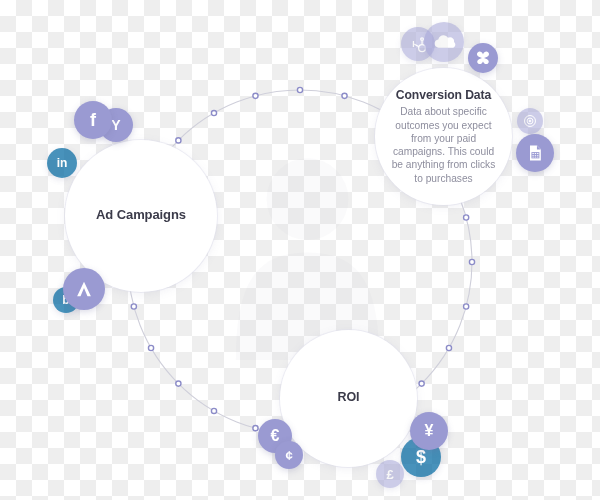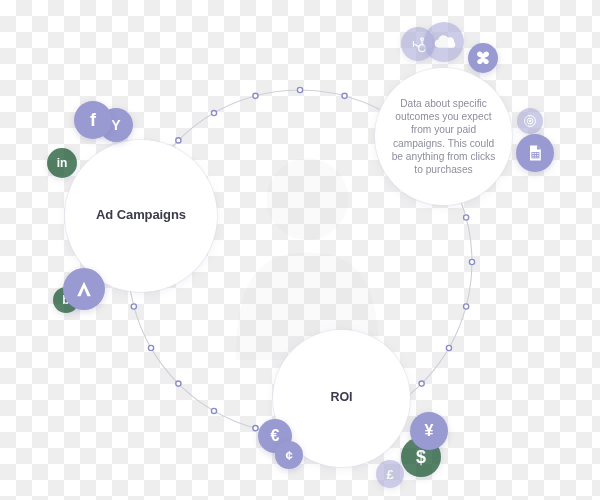--- a/index.html
+++ b/index.html
@@ -37,35 +37,35 @@
     color:#8e8e9e;line-height:1.30;
   }
   #node-ad{left:65px;top:140px;width:152px;height:152px;padding:0 16px;}
   #node-ad .title{font-size:13px;}
   #node-ad .body{font-size:10.8px;}
 
   #node-conv{left:375px;top:68px;width:137px;height:137px;padding:0 12px;}
   #node-conv .title{font-size:12.2px;}
   #node-conv .body{font-size:10.2px;}
 
-  #node-roi{left:273px;top:330px;width:137px;height:137px;padding:0 14px;}
+  #node-roi{left:280px;top:330px;width:137px;height:137px;padding:0 14px;}
   #node-roi .title{font-size:12.5px;}
   #node-roi .body{font-size:10.2px;}
 
   
   .badge{
     position:absolute;border-radius:50%;
     display:flex;align-items:center;justify-content:center;
     color:#ffffff;font-weight:bold;box-sizing:border-box;
     background:#9a9ad2;
     box-shadow:0 2px 6px rgba(110,110,160,.25);
     z-index:7;user-select:none;
   }
   .badge svg{display:block;}
-  .badge.faint{background:#14532d;opacity:.72;z-index:5;}
+  .badge.faint{background:#0369a1;opacity:.72;z-index:5;}
   .badge.faint2{background:#a4a4d6;opacity:.55;z-index:5;}
 
   
   #watermark{
     position:absolute;left:205px;top:150px;width:205px;height:215px;
     opacity:.055;z-index:1;
   }
 </style>
 </head>
 <body>
@@ -147,20 +147,21 @@
       <path d="M9.2 18.8 C5.6 18.8 3 16.6 3 13.8 C3 11.4 4.9 9.4 7.4 9.1 C7.9 6.3 10.4 4.2 13.4 4.2 C15.6 4.2 17.5 5.3 18.6 7 C19.3 6.6 20.1 6.4 21 6.4 C23.7 6.4 25.8 8.4 25.8 10.9 C25.8 11.3 25.7 11.7 25.6 12.1 C26.6 12.8 27.2 13.9 27.2 15.1 C27.2 17.2 25.4 18.8 23.2 18.8 Z" fill="#ffffff"></path>
     </svg>
   </div>
   <div class="badge" style="left:468px;top:43px;width:30px;height:30px;">
     <svg width="18" height="18" viewBox="0 0 24 24">
       <path d="M12 7.2 C10.8 3.6 7.4 2.6 5.2 4.2 C3.2 5.7 3.6 9 6.4 10.3 L10.6 12 L6.6 13.6 C4 14.8 3.6 17.8 5.4 19.2 C7.5 20.9 10.8 19.9 12 16.6 C13.2 19.9 16.5 20.9 18.6 19.2 C20.4 17.8 20 14.8 17.4 13.6 L13.4 12 L17.6 10.3 C20.4 9 20.8 5.7 18.8 4.2 C16.6 2.6 13.2 3.6 12 7.2 Z" fill="#ffffff"></path>
     </svg>
   </div>
 
   <div class="node" id="node-conv">
+    <div class="title">Conversion Data</div>
     <div class="body">Data about specific outcomes you expect from your paid campaigns. This could be anything from clicks to purchases</div>
   </div>
 
   <div class="badge faint2" style="left:517px;top:108px;width:26px;height:26px;">
     <svg width="16" height="16" viewBox="0 0 24 24">
       <g fill="none" stroke="#ffffff" stroke-width="1.5">
         <circle cx="12" cy="12" r="8.2"></circle>
         <circle cx="12" cy="12" r="4.4"></circle>
         <circle cx="12" cy="12" r="1.3" fill="#ffffff"></circle>
       </g>

